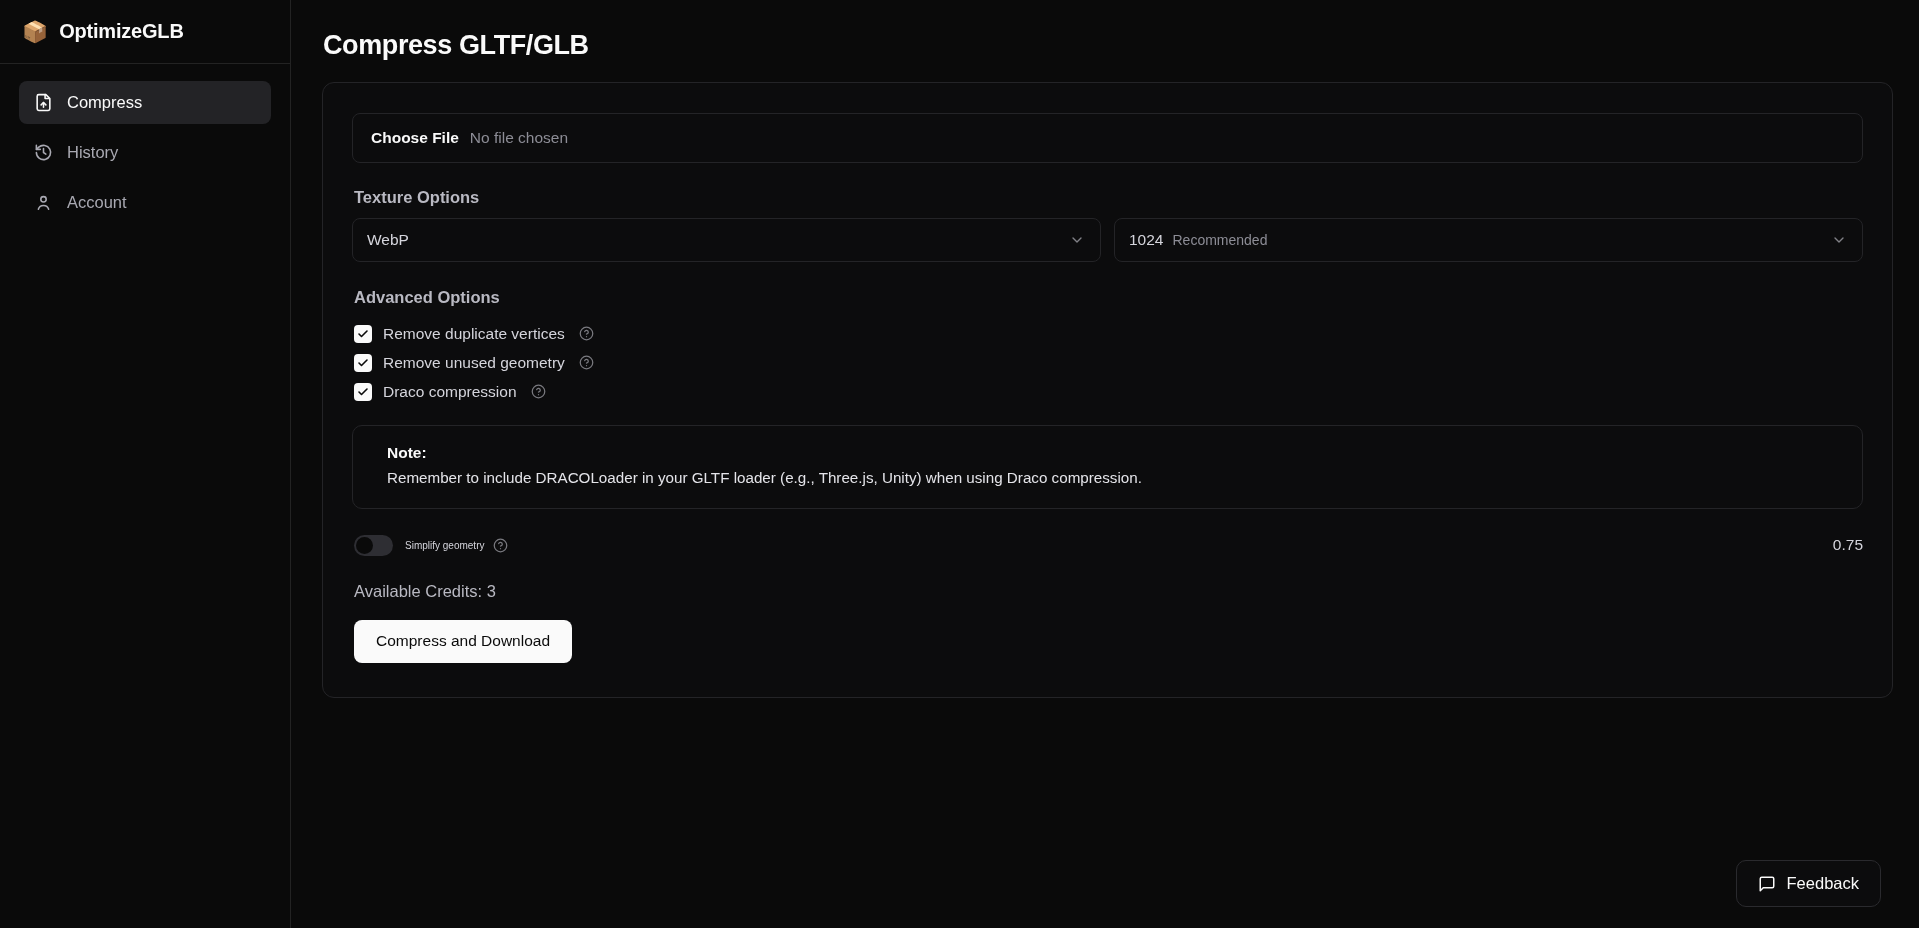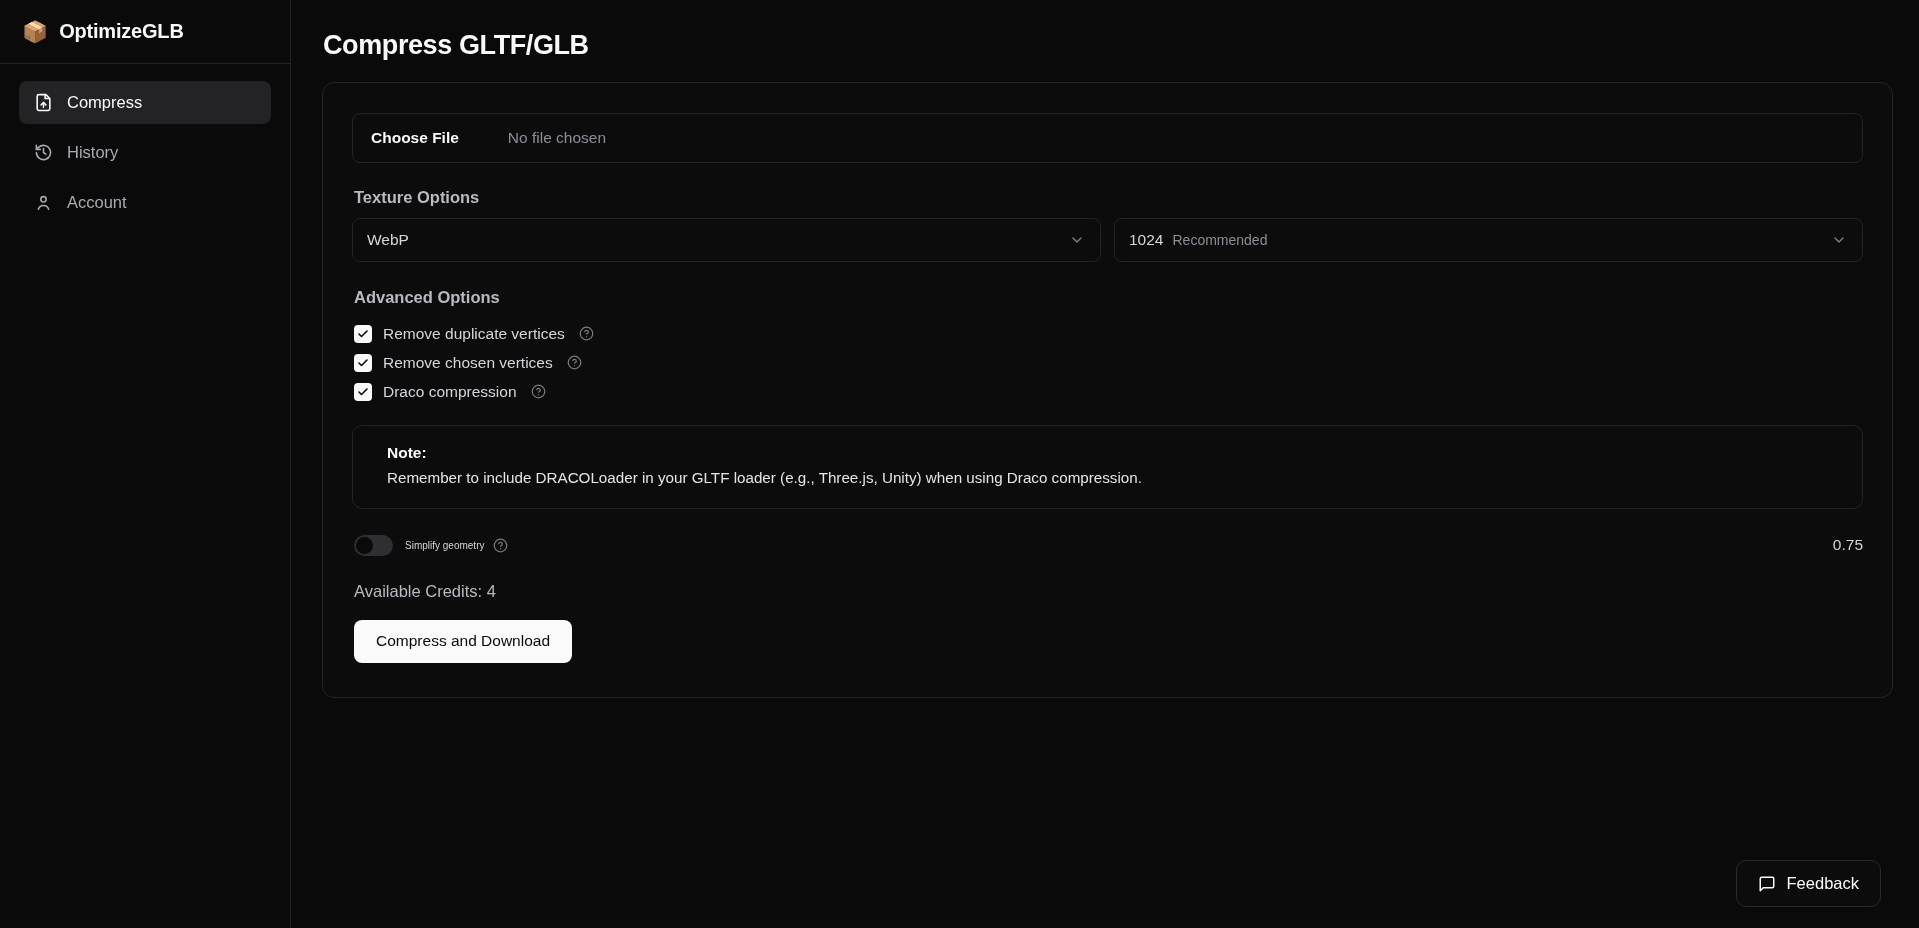--- a/index.html
+++ b/index.html
@@ -104,21 +104,21 @@
     border-radius: 8px;
     height: 50px;
     display: flex;
     align-items: center;
     padding: 0 18px;
     gap: 11px;
     background: #0c0c0d;
     cursor: pointer;
   }
   .file-label { color: #fafafa; font-size: 15.5px; font-weight: bold; }
-  .file-status { color: #8d8d96; font-size: 15.5px; margin-left: 38px; }
+  .file-status { color: #8d8d96; font-size: 15.5px; }
 
   .section-label {
     color: #b9b9c2;
     font-size: 16.5px;
     font-weight: bold;
     margin: 25px 0 11px 2px;
   }
 
   .selects {
     display: flex;
@@ -364,21 +364,21 @@
           </svg>
         </span>
       </div>
 
       <div class="check-row">
         <span class="cbox">
           <svg width="12" height="12" viewBox="0 0 24 24" fill="none" stroke="#0a0a0a" stroke-width="3.2" stroke-linecap="round" stroke-linejoin="round">
               <path d="M20 6 9 17l-5-5"></path>
             </svg>
         </span>
-        <span class="check-label">Remove chosen vertices</span>
+        <span class="check-label">Remove unused geometry</span>
         <span class="help">
           <svg width="15" height="15" viewBox="0 0 24 24" fill="none" stroke="#c9c9d2" stroke-width="2" stroke-linecap="round" stroke-linejoin="round">
             <circle cx="12" cy="12" r="10"></circle>
               <path d="M9.1 9a3 3 0 0 1 5.8 1c0 2-3 3-3 3"></path>
               <path d="M12 17h.01"></path>
           </svg>
         </span>
       </div>
 
       <div class="check-row">
@@ -413,21 +413,21 @@
           <svg width="15" height="15" viewBox="0 0 24 24" fill="none" stroke="#c9c9d2" stroke-width="2" stroke-linecap="round" stroke-linejoin="round">
             <circle cx="12" cy="12" r="10"></circle>
               <path d="M9.1 9a3 3 0 0 1 5.8 1c0 2-3 3-3 3"></path>
               <path d="M12 17h.01"></path>
           </svg>
         </span>
         <span class="simplify-value">0.75</span>
       </div>
 
       
-      <div class="credits">Available Credits: 4</div>
+      <div class="credits">Available Credits: 3</div>
 
       
       <button class="primary-btn">Compress and Download</button>
 
     </section>
 
     <div class="feedback">
       <span class="ic">
         <svg width="18" height="18" viewBox="0 0 24 24" fill="none" stroke="#fafafa" stroke-width="2" stroke-linecap="round" stroke-linejoin="round">
           <path d="M21 15a2 2 0 0 1-2 2H7l-4 4V5a2 2 0 0 1 2-2h14a2 2 0 0 1 2 2z"></path>

